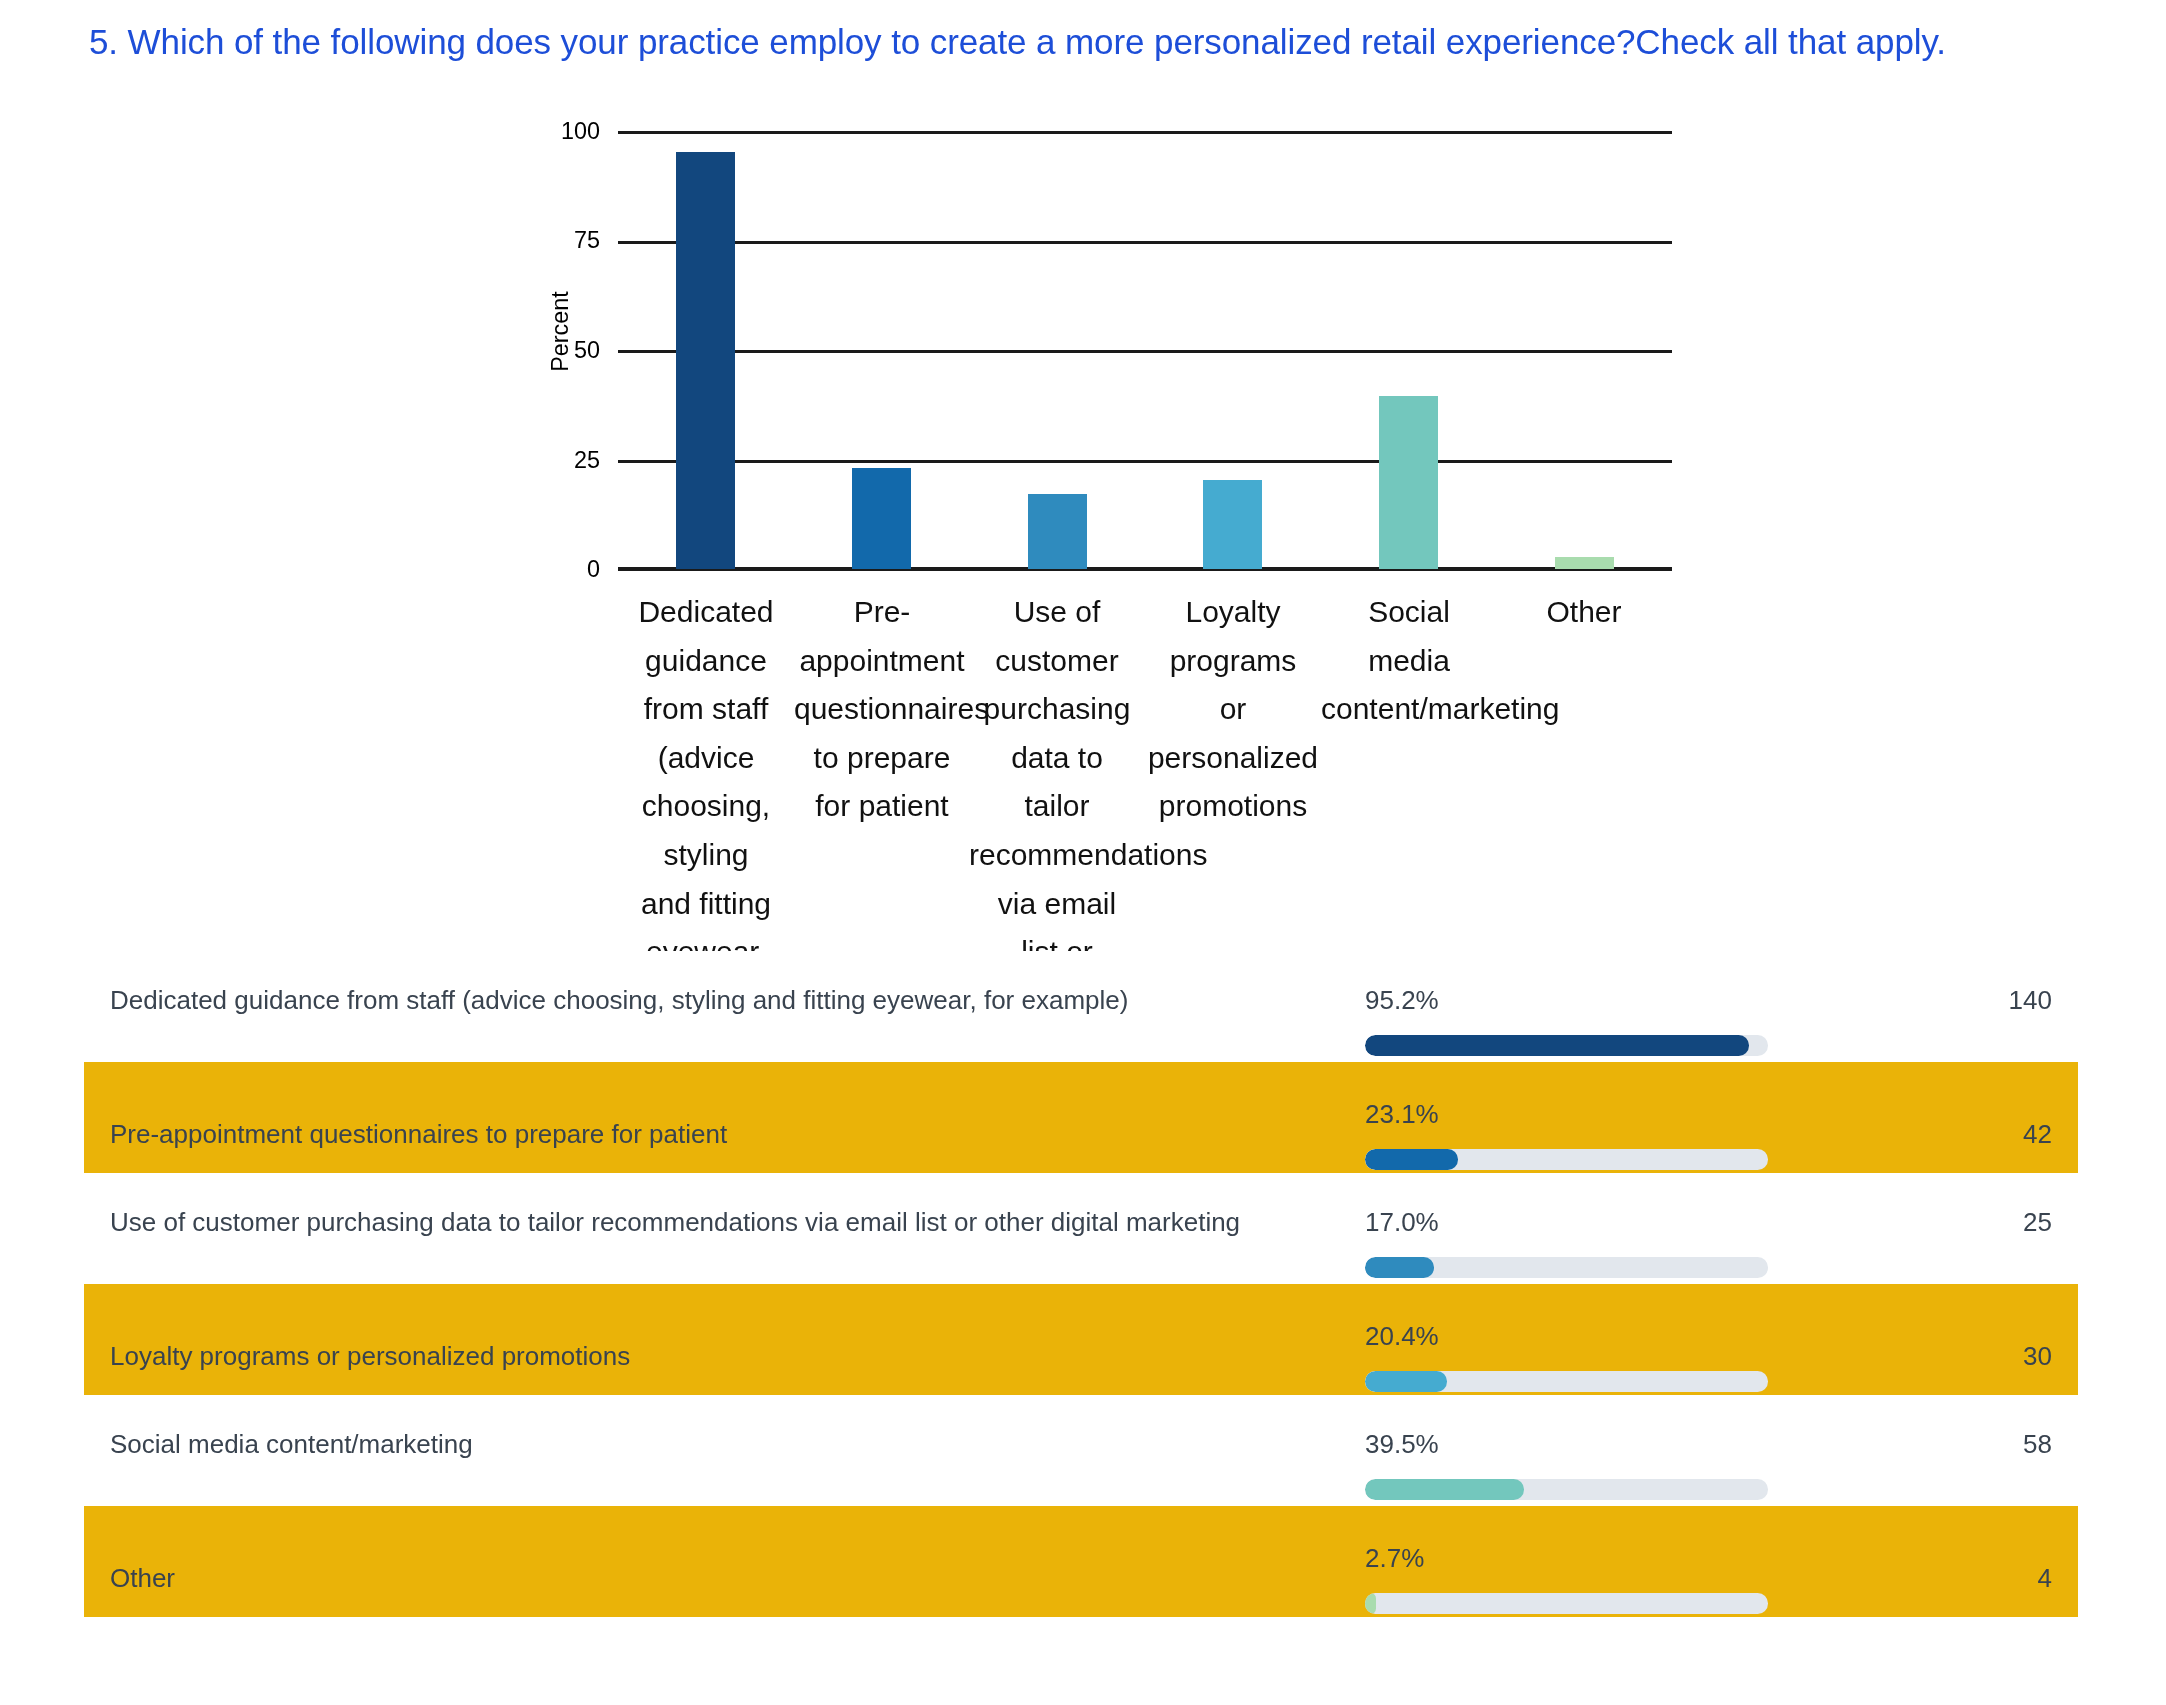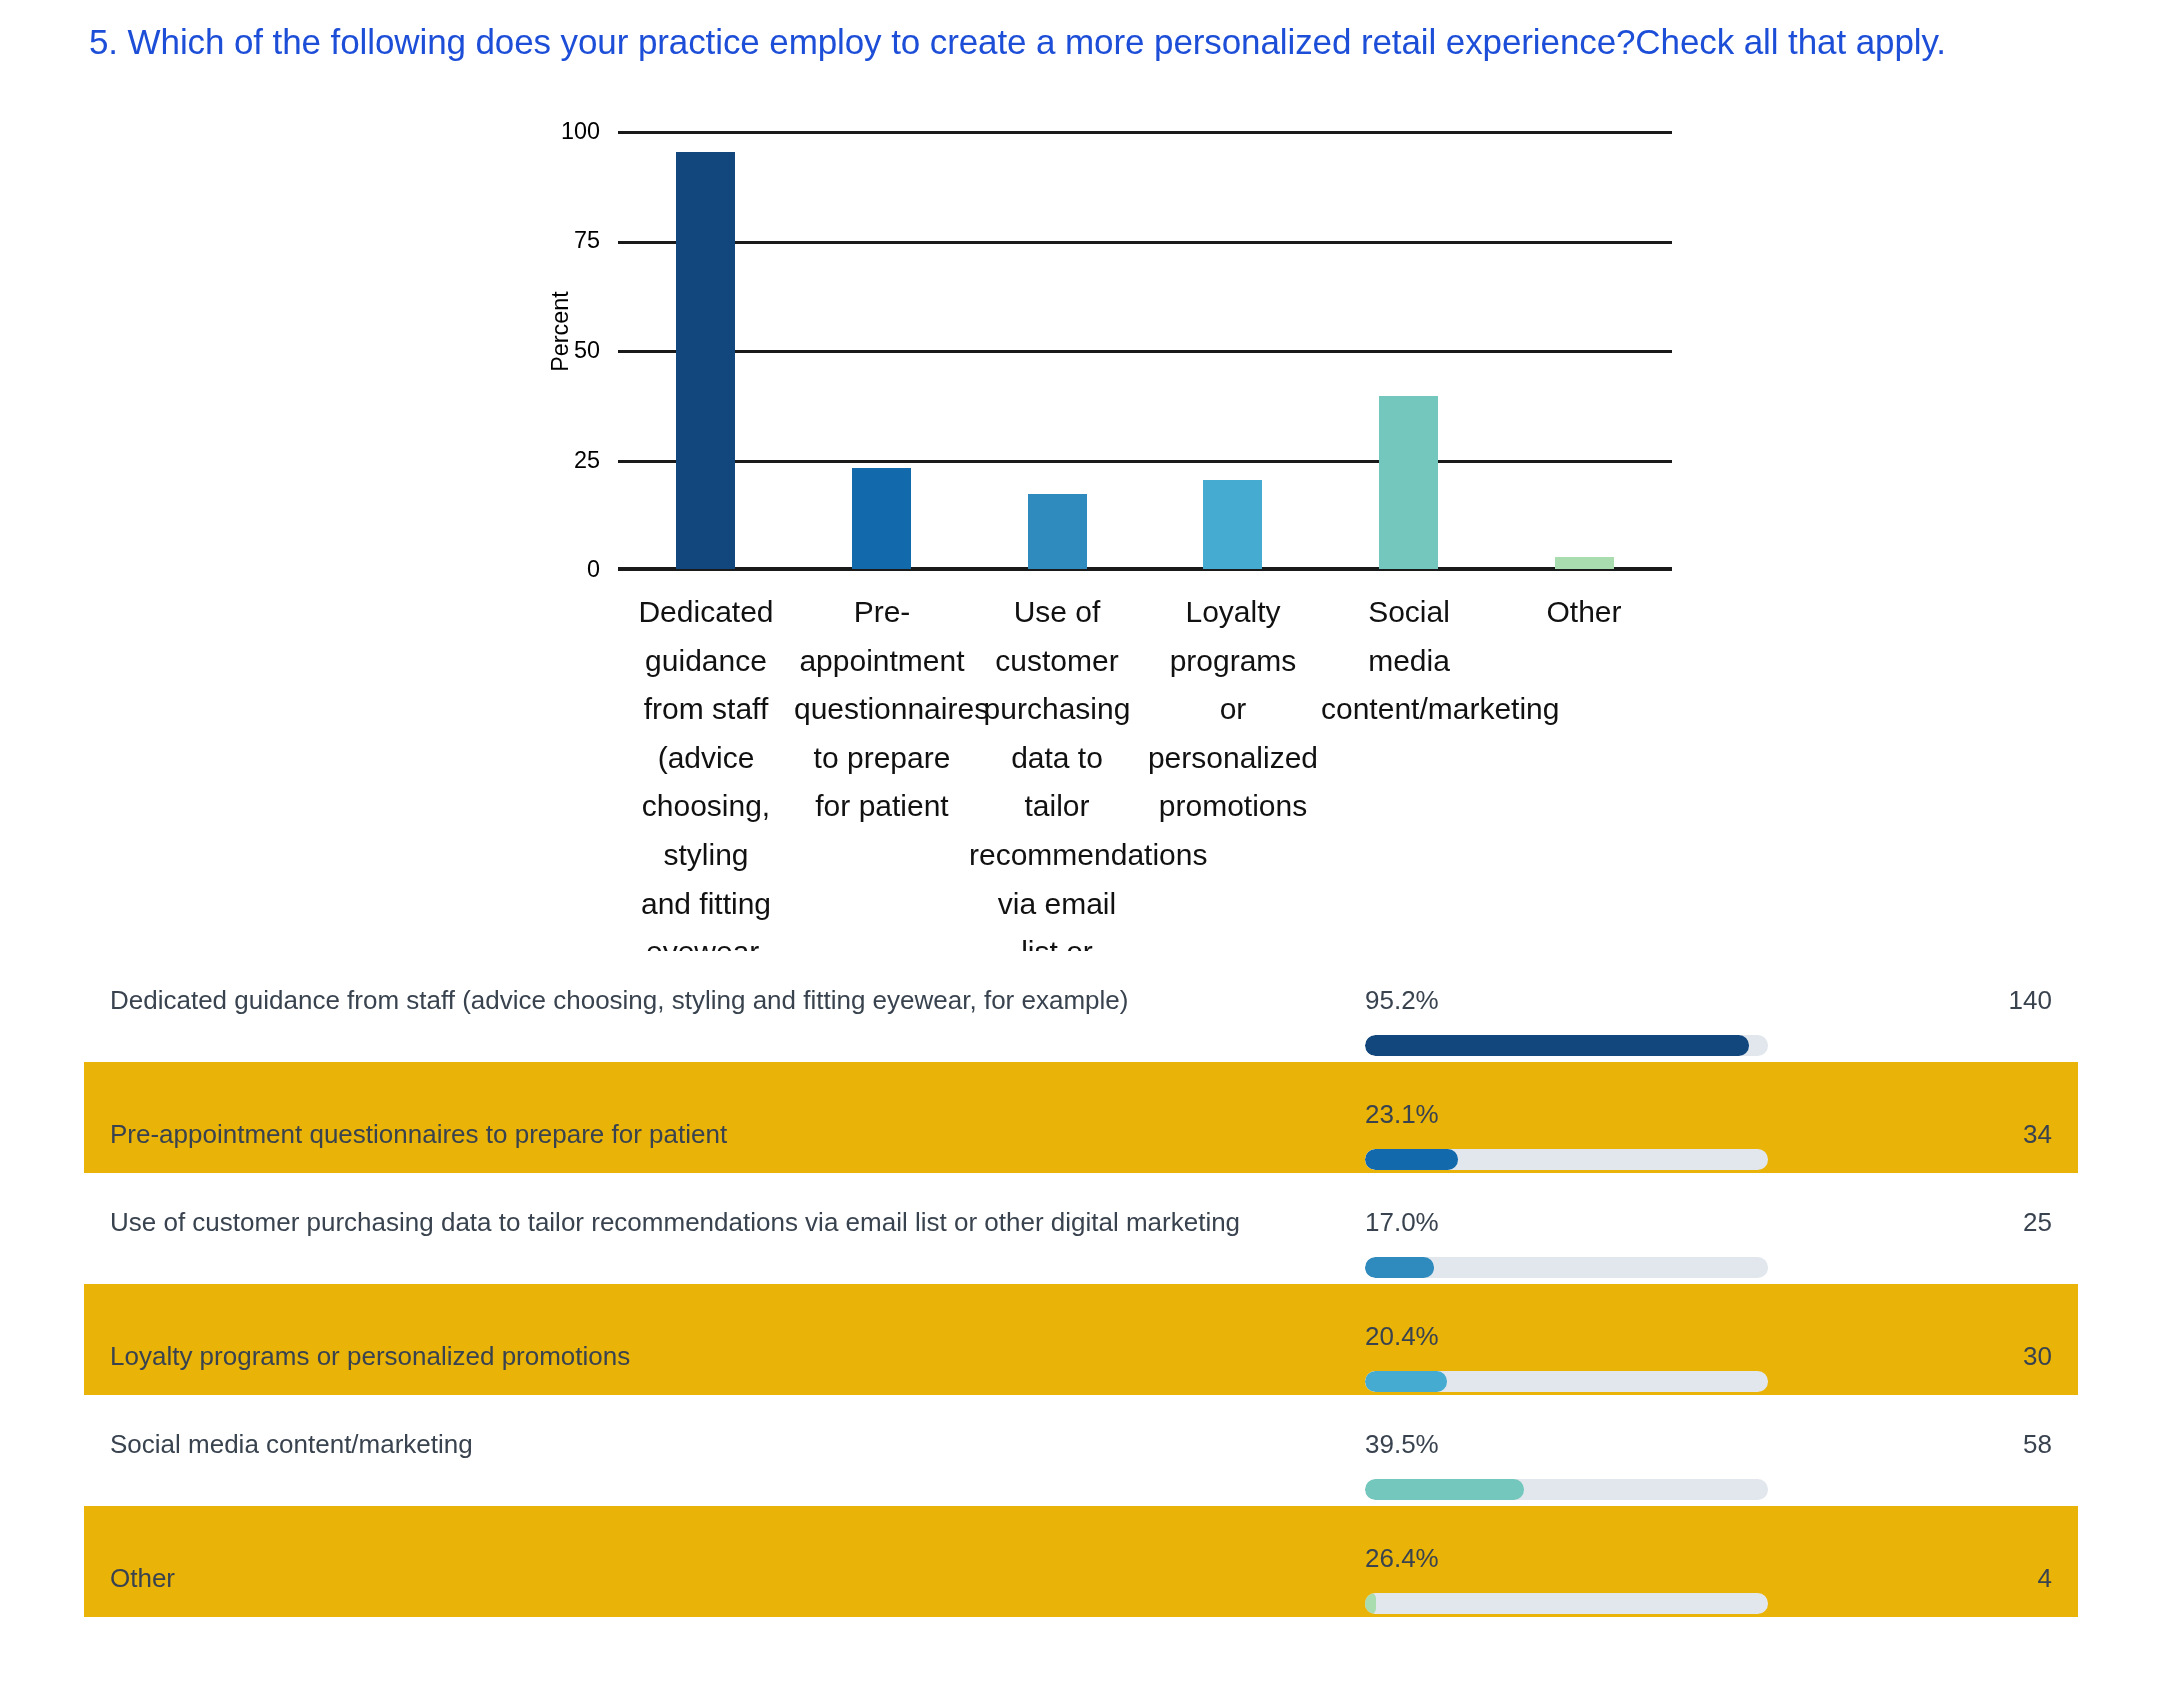--- a/index.html
+++ b/index.html
@@ -263,21 +263,21 @@
         <div class="td c-resp">140</div>
       </div>
       <div class="t-row alt">
         <div class="td c-value">Pre-appointment questionnaires to prepare for patient</div>
         <div class="td c-percent">
           <div class="pct-value">23.1%</div>
           <div class="pct-track">
             <div class="pct-fill" style="width: 23.1%; background: rgb(18, 105, 171);"></div>
           </div>
         </div>
-        <div class="td c-resp">34</div>
+        <div class="td c-resp">42</div>
       </div>
       <div class="t-row">
         <div class="td c-value">Use of customer purchasing data to tailor recommendations via email list or other digital marketing</div>
         <div class="td c-percent">
           <div class="pct-value">17.0%</div>
           <div class="pct-track">
             <div class="pct-fill" style="width: 17%; background: rgb(47, 139, 190);"></div>
           </div>
         </div>
         <div class="td c-resp">25</div>
@@ -298,21 +298,21 @@
           <div class="pct-value">39.5%</div>
           <div class="pct-track">
             <div class="pct-fill" style="width: 39.5%; background: rgb(115, 199, 189);"></div>
           </div>
         </div>
         <div class="td c-resp">58</div>
       </div>
       <div class="t-row alt">
         <div class="td c-value">Other</div>
         <div class="td c-percent">
-          <div class="pct-value">26.4%</div>
+          <div class="pct-value">2.7%</div>
           <div class="pct-track">
             <div class="pct-fill" style="width: 2.7%; background: rgb(169, 220, 174);"></div>
           </div>
         </div>
         <div class="td c-resp">4</div>
       </div>
     </div>
 </div>
 
 

